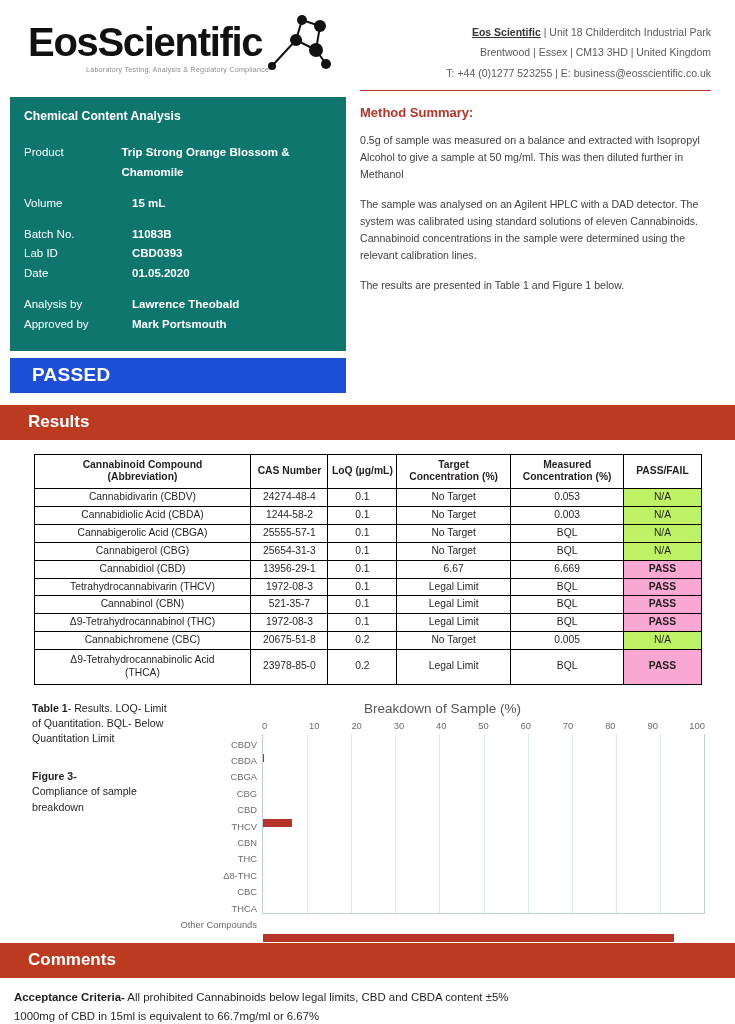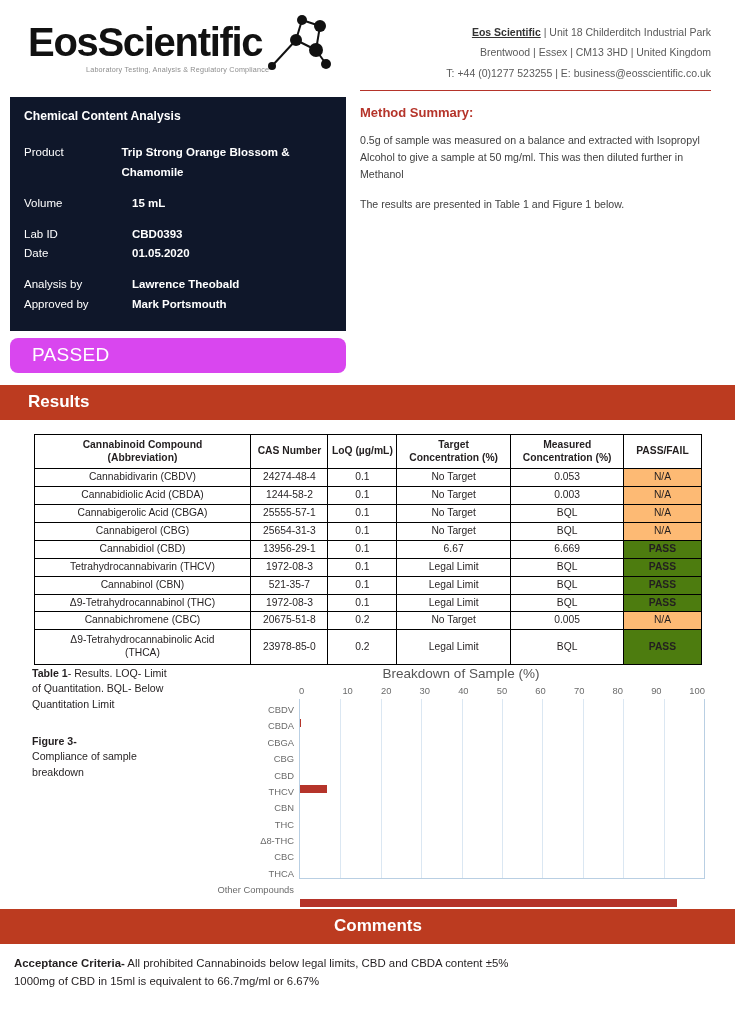--- a/index.html
+++ b/index.html
@@ -46,77 +46,76 @@
   }
   .contact b { color: #333; text-decoration: underline; }
   .contact .rule { border-bottom: 1px solid #b5342a; margin-top: 7px; width: 100%; }
 
   
   .body-cols { display: flex; padding: 6px 0 0 0; }
   .left-col { width: 346px; padding-left: 10px; }
   .right-col { flex: 1; padding: 6px 14px 0 14px; }
 
   .info-box {
-    background: #0f172a;
+    background: #0f766e;
     color: #ffffff;
     padding: 12px 14px 16px 14px;
     font-size: 11.5px;
   }
   .info-title { font-weight: bold; font-size: 12.2px; margin-bottom: 20px; }
   .info-row { display: flex; line-height: 1.72; }
   .info-row .k { width: 108px; }
   .info-row .v { font-weight: bold; }
   .info-gap { height: 11px; }
 
   .passed-bar {
     margin-top: 7px;
-    background: #d946ef;
+    background: #1d4ed8;
     color: #ffffff;
-    font-weight: normal;
+    font-weight: bold;
     font-size: 19px;
     padding: 6px 0 7px 22px;
     letter-spacing: 0.3px;
-    border-radius: 8px;
   }
 
   
   .method-title { color: #b5342a; font-weight: bold; font-size: 13px; margin: 2px 0 12px 0; }
   .method-p { font-size: 10.6px; color: #3f3f3f; line-height: 1.6; margin: 0 0 13px 0; }
 
   
   .section-bar {
     background: #bc3b20;
     color: #fff;
     font-weight: bold;
     font-size: 17px;
     padding: 7px 7px 8px 28px;
     margin-top: 12px;
   }
-  .section-bar.comments { margin-top: 10px; text-align: center; }
+  .section-bar.comments { margin-top: 10px; }
 
   
   table.results {
     border-collapse: collapse;
     width: 668px;
     margin: 14px auto 0 auto;
     font-size: 10.3px;
   }
   table.results th, table.results td {
     border: 1px solid #000;
     text-align: center;
     padding: 2px 3px;
     line-height: 1.25;
   }
   table.results th { font-weight: bold; padding: 4px 3px; }
   td.compound { text-align: center; }
-  td.pass { background: #4d7c0f; font-weight: bold; }
-  td.na { background: #fdba74; }
-
-  
-  .figure-area { display: flex; margin-top: 1px; padding-left: 32px; gap: 37px; }
+  td.pass { background: #f9a8d4; font-weight: bold; }
+  td.na { background: #bef264; }
+
+  
+  .figure-area { display: flex; margin-top: 16px; padding-left: 32px; }
   .fig-caption { width: 148px; font-size: 10.6px; line-height: 1.45; padding-right: 8px; }
   .fig-caption b { font-weight: bold; }
   .fig-caption .fig1 { margin-top: 22px; }
 
   .chart-box { flex: 1; padding-right: 30px; }
   .chart-title { text-align: center; font-size: 13.5px; color: #555; margin-bottom: 4px; }
   .chart-inner { display: flex; }
   .cat-col {
     width: 82px;
     text-align: right;
@@ -194,20 +193,24 @@
             <div class="k">Product</div>
             <div class="v">Trip Strong Orange Blossom &amp; Chamomile</div>
           </div>
         <div class="info-gap"></div>
         <div class="info-row">
             <div class="k">Volume</div>
             <div class="v">15 mL</div>
           </div>
         <div class="info-gap"></div>
         <div class="info-row">
+            <div class="k">Batch No.</div>
+            <div class="v">11083B</div>
+          </div>
+        <div class="info-row">
             <div class="k">Lab ID</div>
             <div class="v">CBD0393</div>
           </div>
         <div class="info-row">
             <div class="k">Date</div>
             <div class="v">01.05.2020</div>
           </div>
         <div class="info-gap"></div>
         <div class="info-row">
             <div class="k">Analysis by</div>
@@ -217,20 +220,21 @@
             <div class="k">Approved by</div>
             <div class="v">Mark Portsmouth</div>
           </div>
       </div>
       <div class="passed-bar">PASSED</div>
     </div>
 
     <div class="right-col">
       <div class="method-title">Method Summary:</div>
       <p class="method-p">0.5g of sample was measured on a balance and extracted with Isopropyl Alcohol to give a sample at 50 mg/ml. This was then diluted further in Methanol</p>
+      <p class="method-p">The sample was analysed on an Agilent HPLC with a DAD detector. The system was calibrated using standard solutions of eleven Cannabinoids. Cannabinoid concentrations in the sample were determined using the relevant calibration lines.</p>
       <p class="method-p">The results are presented in Table 1 and Figure 1 below.</p>
     </div>
   </div>
 
   <div class="section-bar">Results</div>
 
   <table class="results">
     <thead>
       <tr>
         <th style="width:214px;">Cannabinoid Compound<br>(Abbreviation)</th>

